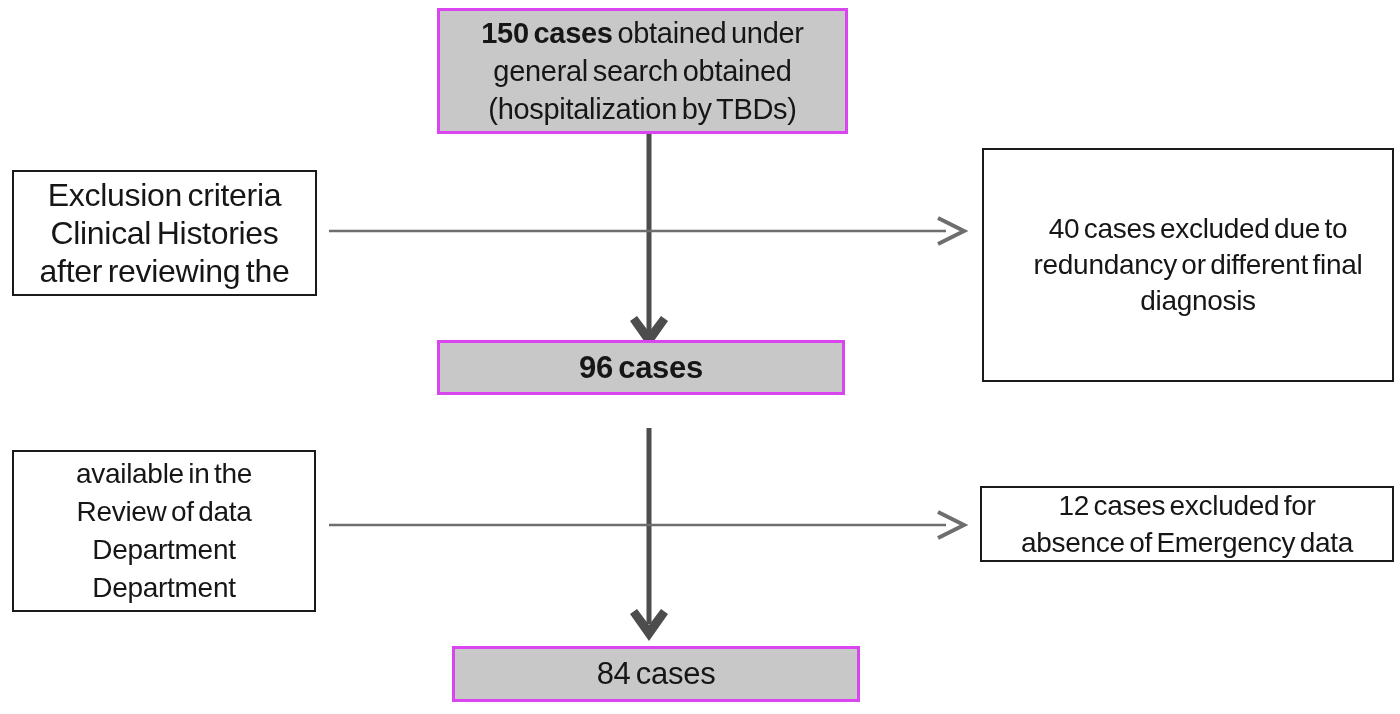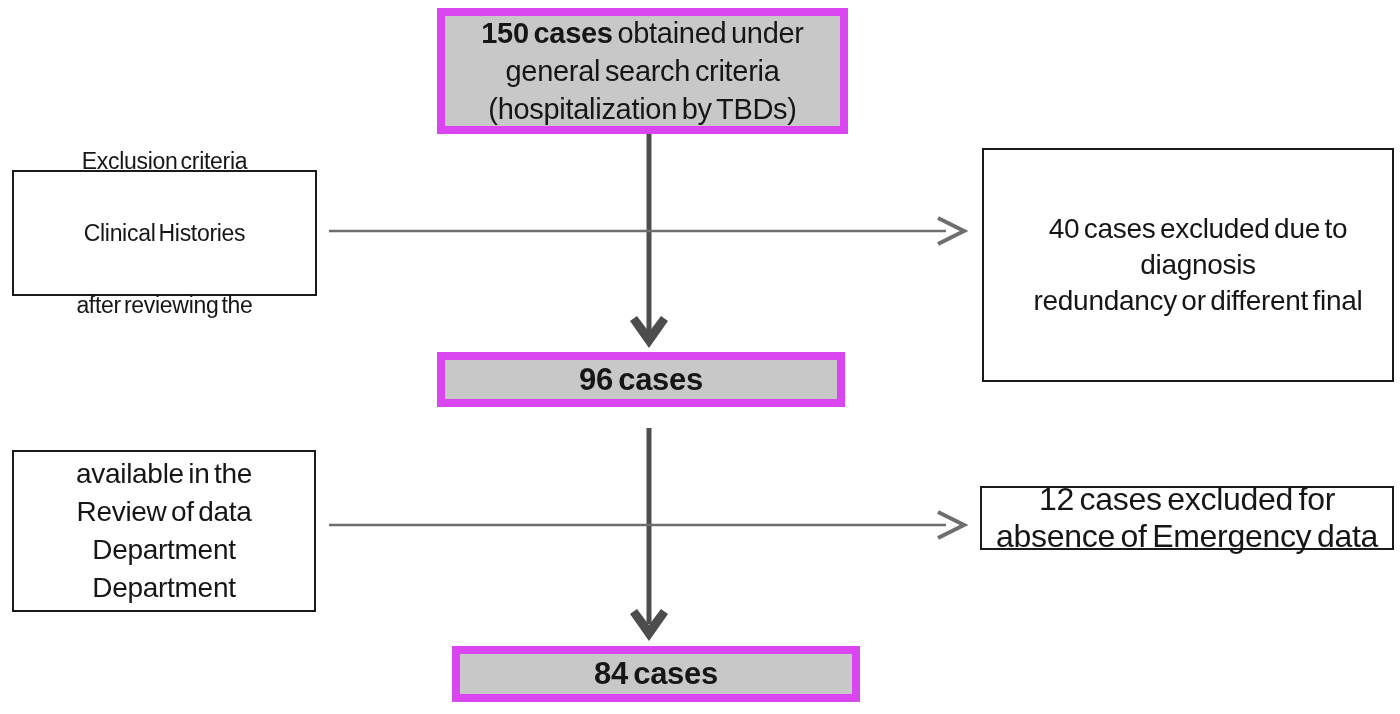--- a/index.html
+++ b/index.html
@@ -26,38 +26,38 @@
     box-sizing: border-box;
     display: flex;
     flex-direction: column;
     justify-content: center;
     text-align: center;
     letter-spacing: -0.3px;
     word-spacing: -3px;
   }
   .box.gray {
     background: #c8c8c8;
-    border: 8px solid #d946ef;
+    border: 3px solid #d946ef;
   }
   .box.white {
     background: #ffffff;
     border: 2px solid #1a1a1a;
   }
   .line { white-space: nowrap; }
   .b { font-weight: bold; }
 
   
   #start-box   { left: 437px; top: 8px;   width: 411px; height: 126px; font-size: 29px; line-height: 38px; }
-  #left-box-1  { left: 12px;  top: 170px; width: 305px; height: 126px; font-size: 23px; line-height: 38px; gap: 34px; }
+  #left-box-1  { left: 12px;  top: 170px; width: 305px; height: 126px; font-size: 32px; line-height: 38px; }
   #right-box-1 { left: 982px; top: 148px; width: 412px; height: 234px; font-size: 28px; line-height: 36px; padding-left: 20px; }
   #right-box-1 .para2 { margin-top: 28px; }
-  #mid-box     { left: 437px; top: 352px; width: 408px; height: 55px;  font-size: 31px; font-weight: bold; }
+  #mid-box     { left: 437px; top: 340px; width: 408px; height: 55px;  font-size: 31px; font-weight: bold; }
   #left-box-2  { left: 12px;  top: 450px; width: 304px; height: 162px; font-size: 28px; line-height: 38px; }
-  #right-box-2 { left: 980px; top: 486px; width: 414px; height: 64px;  font-size: 32px; line-height: 37px; }
-  #end-box     { left: 452px; top: 646px; width: 408px; height: 56px;  font-size: 31px; font-weight: bold; }
+  #right-box-2 { left: 980px; top: 486px; width: 414px; height: 76px;  font-size: 28px; line-height: 37px; }
+  #end-box     { left: 452px; top: 646px; width: 408px; height: 56px;  font-size: 31px; font-weight: normal; }
 </style>
 </head>
 <body>
 
 <div id="stage">
 
   <svg id="arrow-layer" viewBox="0 0 1400 714" xmlns="http://www.w3.org/2000/svg">
 
     <line x1="649" y1="134" x2="649" y2="332" stroke="#4d4d4d" stroke-width="5"></line>
     <polygon points="649,348 630,321 637,316 649,332 661,316 668,321" fill="#4d4d4d"></polygon>
@@ -67,35 +67,35 @@
 
     <line x1="329" y1="231" x2="946" y2="231" stroke="#6e6e6e" stroke-width="2.5"></line>
     <polyline points="938,218 964,231 938,244" fill="none" stroke="#6e6e6e" stroke-width="4"></polyline>
 
     <line x1="329" y1="525" x2="946" y2="525" stroke="#6e6e6e" stroke-width="2.5"></line>
     <polyline points="938,512 964,525 938,538" fill="none" stroke="#6e6e6e" stroke-width="4"></polyline>
   </svg>
 
   <div id="start-box" class="box gray">
     <div class="line"><span class="b">150 cases</span><span> obtained under</span></div>
-    <div class="line">general search criteria</div>
+    <div class="line">general search obtained</div>
     <div class="line">(hospitalization by TBDs)</div>
   </div>
 
   <div id="left-box-1" class="box white">
     <div class="line">Exclusion criteria</div>
     <div class="line">Clinical Histories</div>
     <div class="line">after reviewing the</div>
   </div>
 
   <div id="right-box-1" class="box white">
     <div class="para1">
       <div class="line">40 cases excluded due to</div>
+      <div class="line">redundancy or different final</div>
       <div class="line">diagnosis</div>
-      <div class="line">redundancy or different final</div>
     </div>
   </div>
 
   <div id="mid-box" class="box gray">
     <div class="line">96 cases</div>
   </div>
 
   <div id="left-box-2" class="box white">
     <div class="line">available in the</div>
     <div class="line">Review of data</div>

